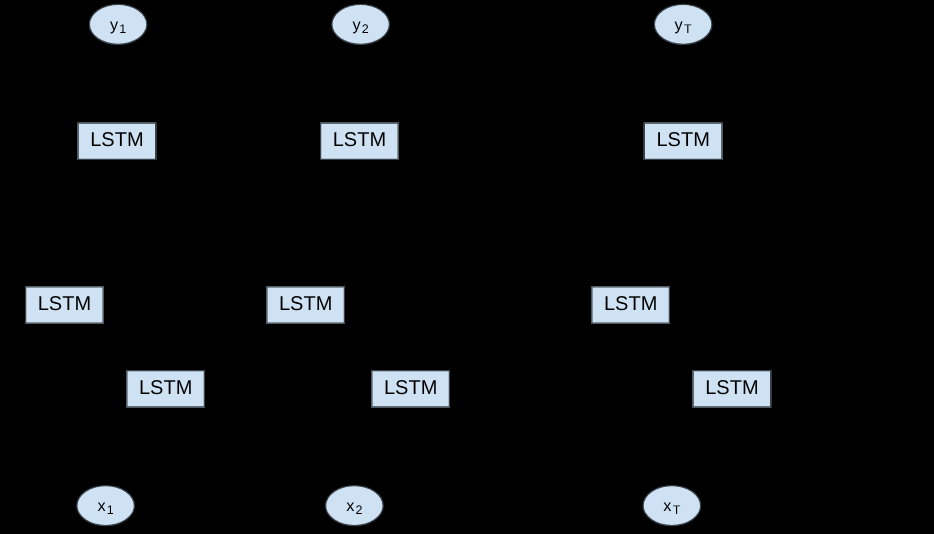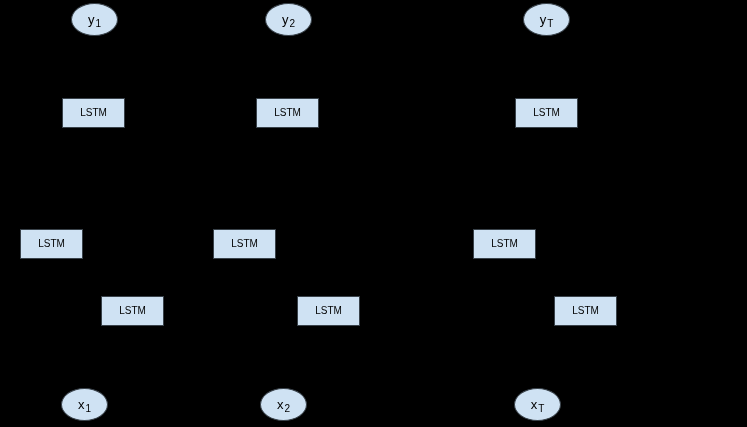--- a/index.html
+++ b/index.html
@@ -33,21 +33,21 @@
   .node-box {
     position: absolute;
     width: 63px;
     height: 30px;
     box-sizing: border-box;
     background: #cfe2f3;
     border: 1px solid #39424a;
     display: flex;
     align-items: center;
     justify-content: center;
-    font-size: 10px;
+    font-size: 16px;
     line-height: 1;
   }
   .node-ellipse .sub {
     font-size: 10px;
     position: relative;
     top: 4px;
     margin-left: 1px;
   }
 </style>
 </head>

